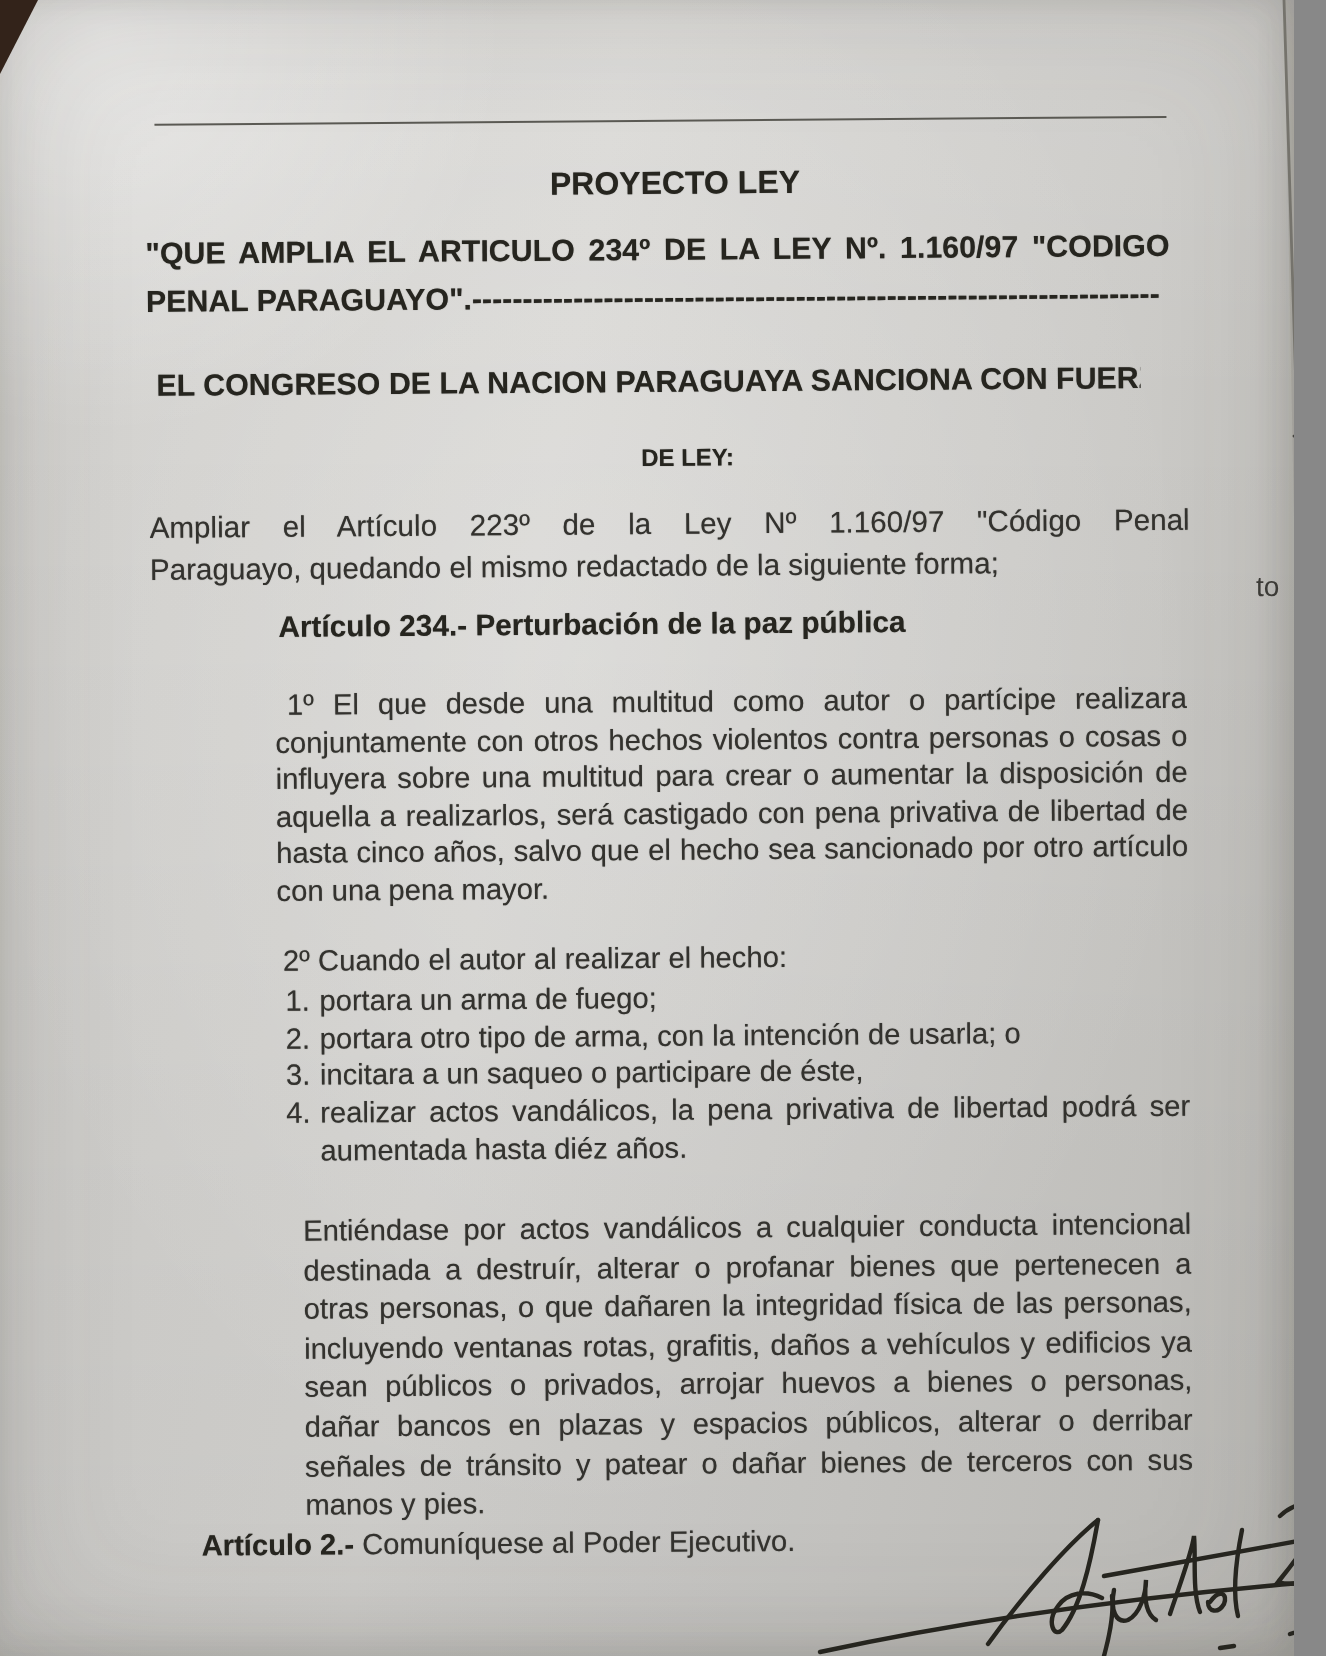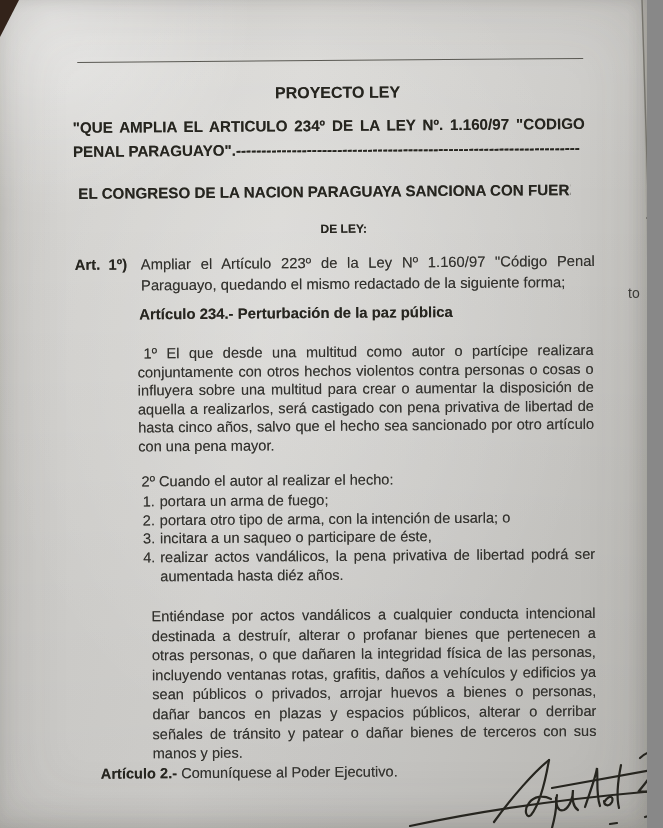--- a/index.html
+++ b/index.html
@@ -74,21 +74,20 @@
 
     <div class="line">"QUE AMPLIA EL ARTICULO 234º DE LA  LEY Nº. 1.160/97 "CODIGO</div>
         <div class="line">PENAL PARAGUAYO".--------------------------------------------------------------------</div>
       </div>
 
     <div class="blk preamble b force-justify">EL CONGRESO DE LA NACION PARAGUAYA SANCIONA CON FUERZA</div>
 
     <div class="blk deley b">DE LEY:</div>
 
     <div class="blk art1">
-      <div class="a1-label b">Art.  1º)</div>
       <div class="a1-text jlines">
 
       <div class="line">Ampliar el Artículo 223º de la Ley Nº 1.160/97 "Código Penal</div>
           <div class="line">Paraguayo, quedando el mismo redactado de la siguiente forma;</div>
         </div>
     </div>
 
     <div class="blk h234 b">Artículo 234.- Perturbación de la paz pública</div>
 
     <div class="blk para1 jlines">

